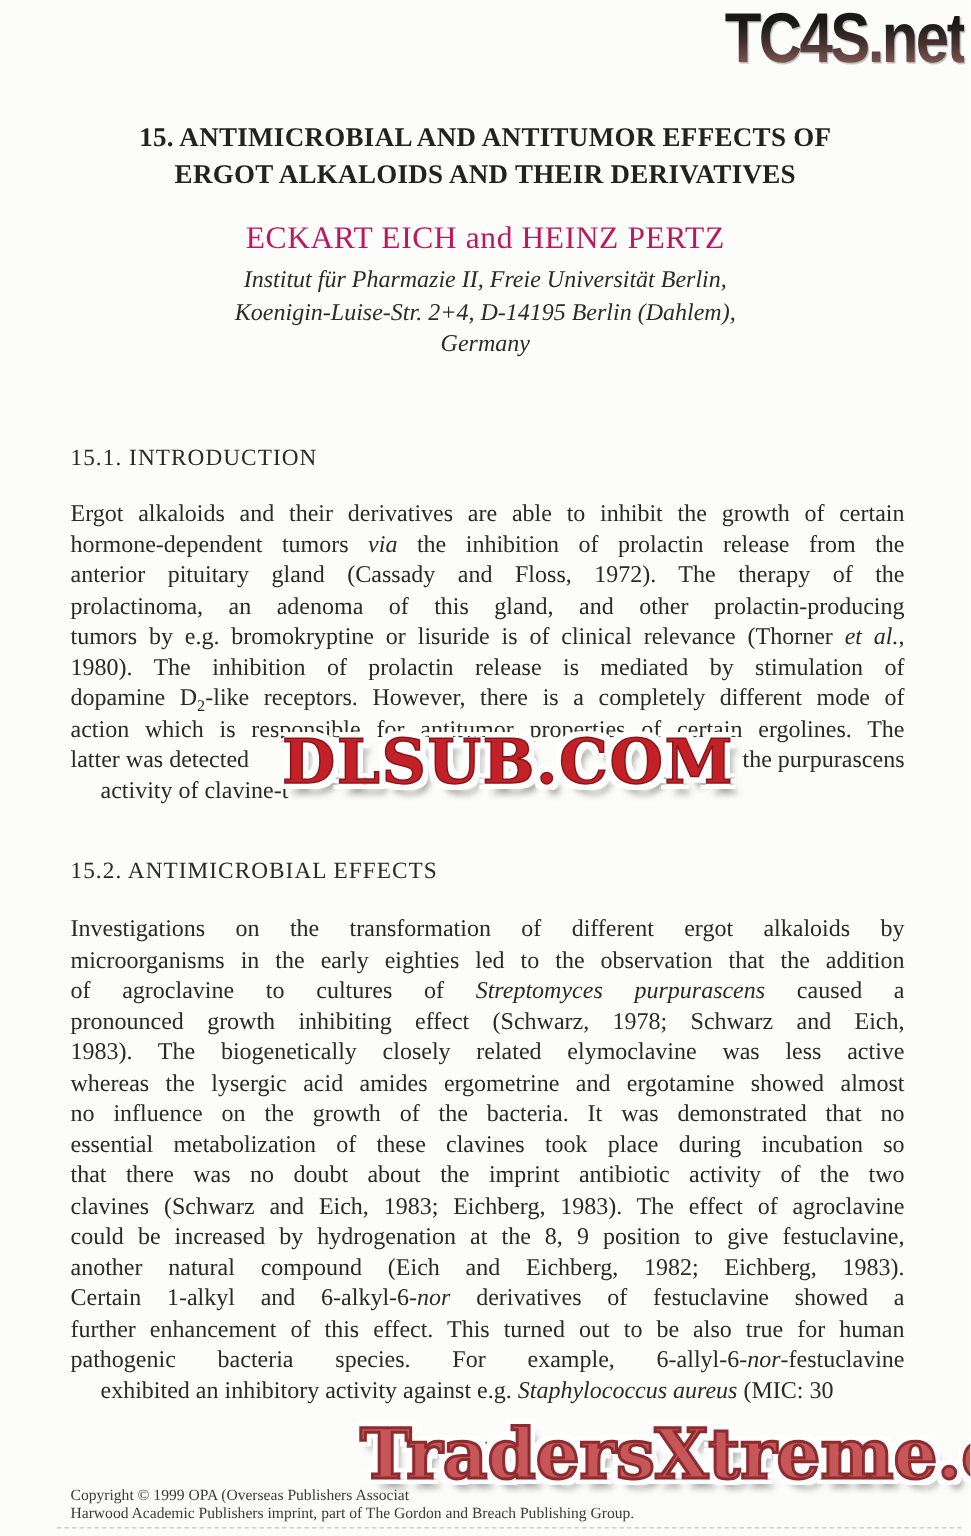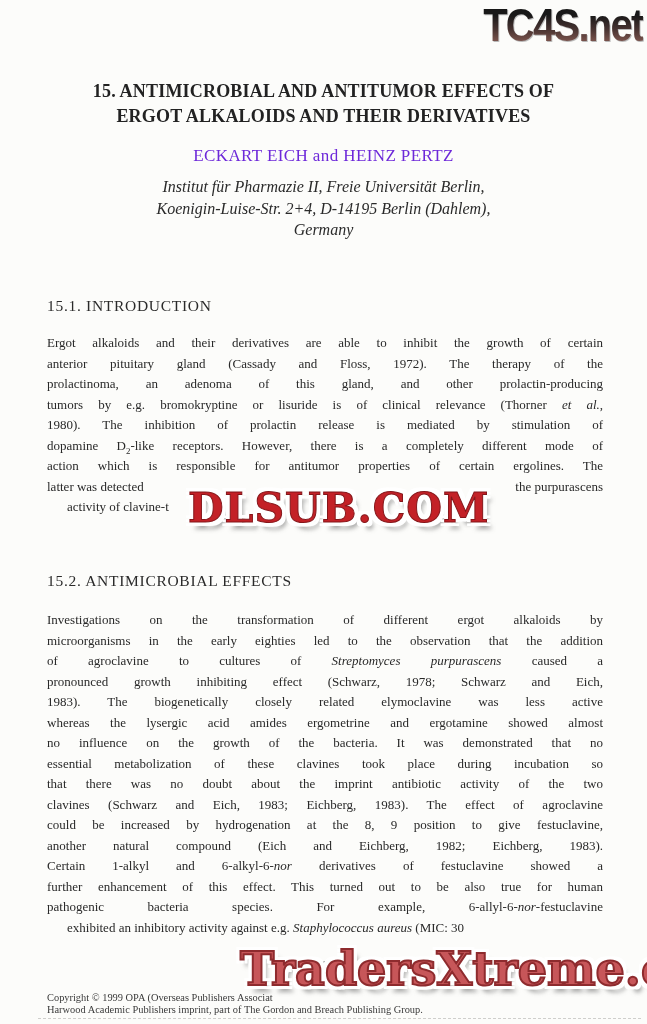--- a/index.html
+++ b/index.html
@@ -10,40 +10,40 @@
   }
 
   
   .title {
     position:absolute; top:79px; left:0; width:100%;
     text-align:center; font-weight:bold; font-size:18px; line-height:25px;
     letter-spacing:0.2px; color:#222;
   }
   .authors {
     position:absolute; top:146px; left:0; width:100%;
-    text-align:center; font-size:17px; letter-spacing:0.4px; color:#6d28d9;
+    text-align:center; font-size:21px; letter-spacing:0.4px; color:#be185d;
   }
   .affiliation {
     position:absolute; top:176px; left:0; width:100%;
     text-align:center; font-style:italic; font-size:16px; line-height:21.5px;
     color:#2a2a2a;
   }
 
   
   .shead {
     position:absolute; left:47px; font-size:15.5px; letter-spacing:0.7px;
     color:#2a2a2a;
   }
   .shead1 { top:297px; }
   .shead2 { top:572px; }
 
   
   .para {
     position:absolute; left:47px; width:556px;
-    font-size:13px; line-height:20.5px; color:#292929;
+    font-size:16px; line-height:20.5px; color:#292929;
   }
   .para1 { top:333px; }
   .para2 { top:610px; }
   .pline {
     white-space:nowrap;
     text-align:justify; text-align-last:justify;
   }
   .pline.lastline { text-align-last:left;margin-left:20px; }
   .pline.flexline { display:flex; justify-content:space-between;gap:25px; }
   .flexgap { flex:1; }
@@ -109,20 +109,21 @@
   <div class="affiliation">
       <div>Institut für Pharmazie II, Freie Universität Berlin,</div>
       <div>Koenigin-Luise-Str. 2+4, D-14195 Berlin (Dahlem),</div>
       <div>Germany</div>
     </div>
 
   <div class="shead shead1">15.1. INTRODUCTION</div>
 
   <div class="para para1">
       <div class="pline"><span>Ergot alkaloids and their derivatives are able to inhibit the growth of certain</span></div>
+      <div class="pline"><span>hormone-dependent tumors </span><span class="it">via</span><span> the inhibition of prolactin release from the</span></div>
       <div class="pline"><span>anterior pituitary gland (Cassady and Floss, 1972). The therapy of the</span></div>
       <div class="pline"><span>prolactinoma, an adenoma of this gland, and other prolactin-producing</span></div>
       <div class="pline"><span>tumors by e.g. bromokryptine or lisuride is of clinical relevance (Thorner </span><span class="it">et al.</span><span>,</span></div>
       <div class="pline"><span>1980). The inhibition of prolactin release is mediated by stimulation of</span></div>
       <div class="pline"><span>dopamine D</span><sub>2</sub><span>-like receptors. However, there is a completely different mode of</span></div>
       <div class="pline"><span>action which is responsible for antitumor properties of certain ergolines. The</span></div>
       <div class="pline flexline">
         <span>latter was detected</span>
         <span class="flexgap"></span>
         <span>the purpurascens</span>

